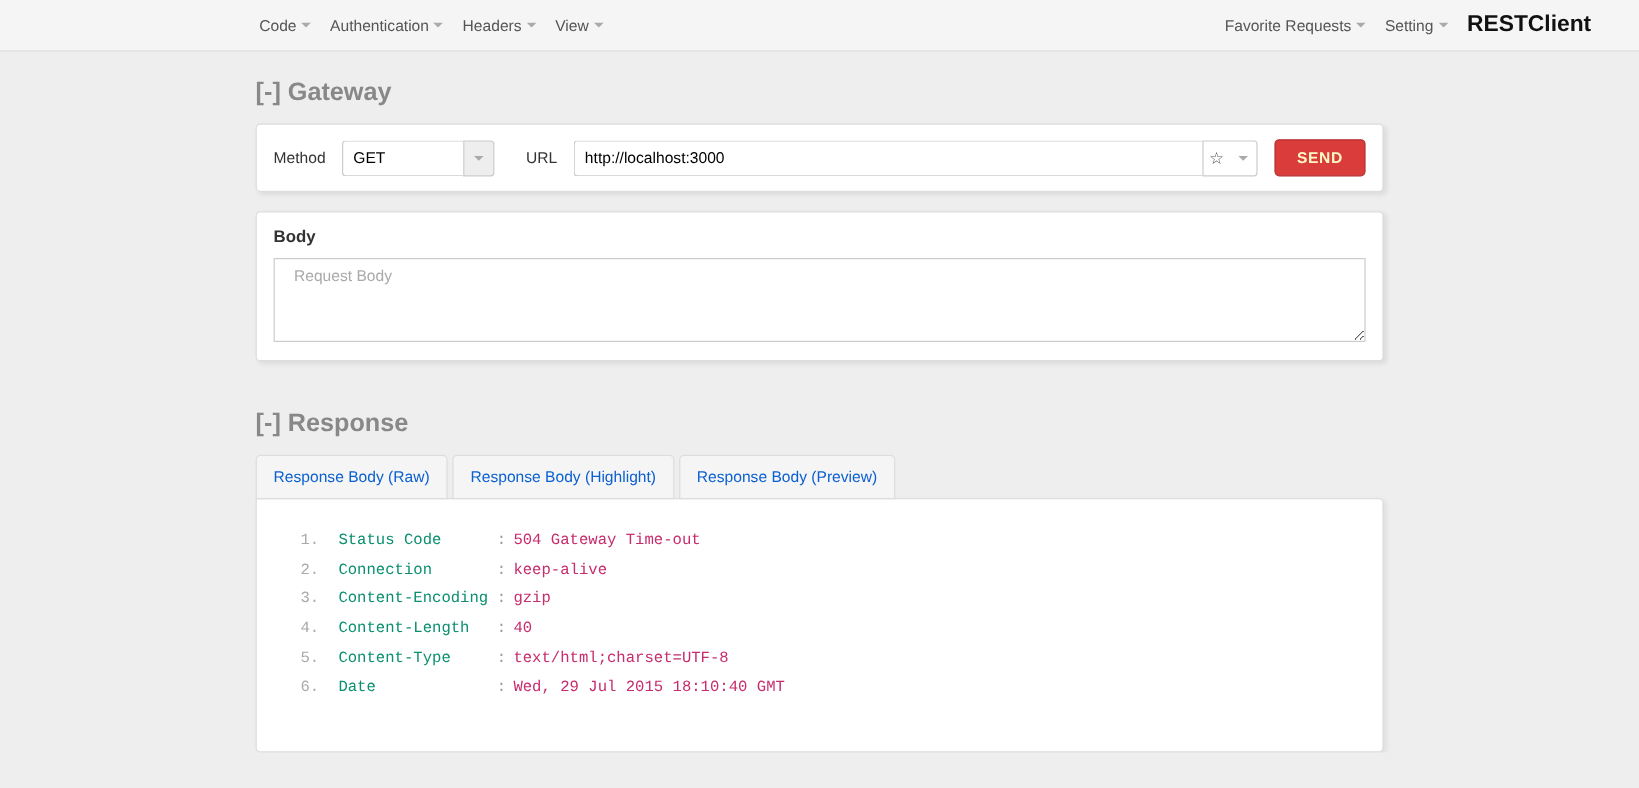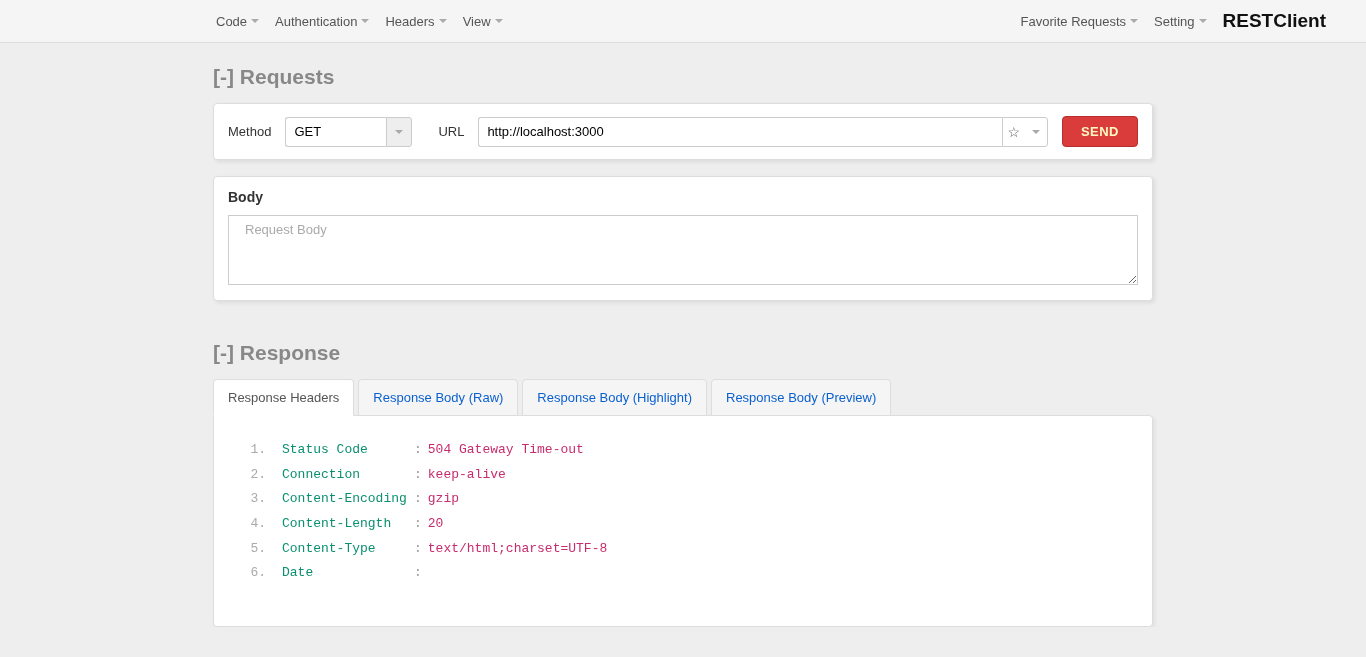--- a/index.html
+++ b/index.html
@@ -236,21 +236,21 @@
         <span class="caret-down"></span>
       </div>
     <div class="brand">RESTClient</div>
   </div>
 </div>
 
 <div class="container">
 
   <div class="section-title">
     <span class="toggle">[-]</span>
-    <span>Requests</span>
+    <span>Gateway</span>
   </div>
 
   <div class="panel">
     <div class="req-row">
       <span class="lbl">Method</span>
       <div class="method-select">
         <input type="text" value="GET" style="">
         <div class="dd-btn">
             <span class="caret-down"></span>
           </div>
@@ -274,21 +274,20 @@
     <textarea class="body-textarea" placeholder="Request Body" style=""></textarea>
   </div>
 
   <div class="response-section">
     <div class="section-title">
       <span class="toggle">[-]</span>
       <span>Response</span>
     </div>
 
     <div class="tabs">
-      <div class="tab active">Response Headers</div>
       <div class="tab">Response Body (Raw)</div>
       <div class="tab">Response Body (Highlight)</div>
       <div class="tab">Response Body (Preview)</div>
     </div>
 
     <div class="response-panel">
       <div class="headers-list" id="headers-list">
           <div class="hdr-row">
             <span class="hdr-num">1.</span>
             <span class="hdr-key">Status Code</span>
@@ -304,30 +303,31 @@
           <div class="hdr-row">
             <span class="hdr-num">3.</span>
             <span class="hdr-key">Content-Encoding</span>
             <span class="hdr-sep">:</span>
             <span class="hdr-val">gzip</span>
           </div>
           <div class="hdr-row">
             <span class="hdr-num">4.</span>
             <span class="hdr-key">Content-Length</span>
             <span class="hdr-sep">:</span>
-            <span class="hdr-val">20</span>
+            <span class="hdr-val">40</span>
           </div>
           <div class="hdr-row">
             <span class="hdr-num">5.</span>
             <span class="hdr-key">Content-Type</span>
             <span class="hdr-sep">:</span>
             <span class="hdr-val">text/html;charset=UTF-8</span>
           </div>
           <div class="hdr-row">
             <span class="hdr-num">6.</span>
             <span class="hdr-key">Date</span>
             <span class="hdr-sep">:</span>
+            <span class="hdr-val">Wed, 29 Jul 2015 18:10:40 GMT</span>
           </div>
         </div>
     </div>
   </div>
 
 </div>
 
 </body></html>

